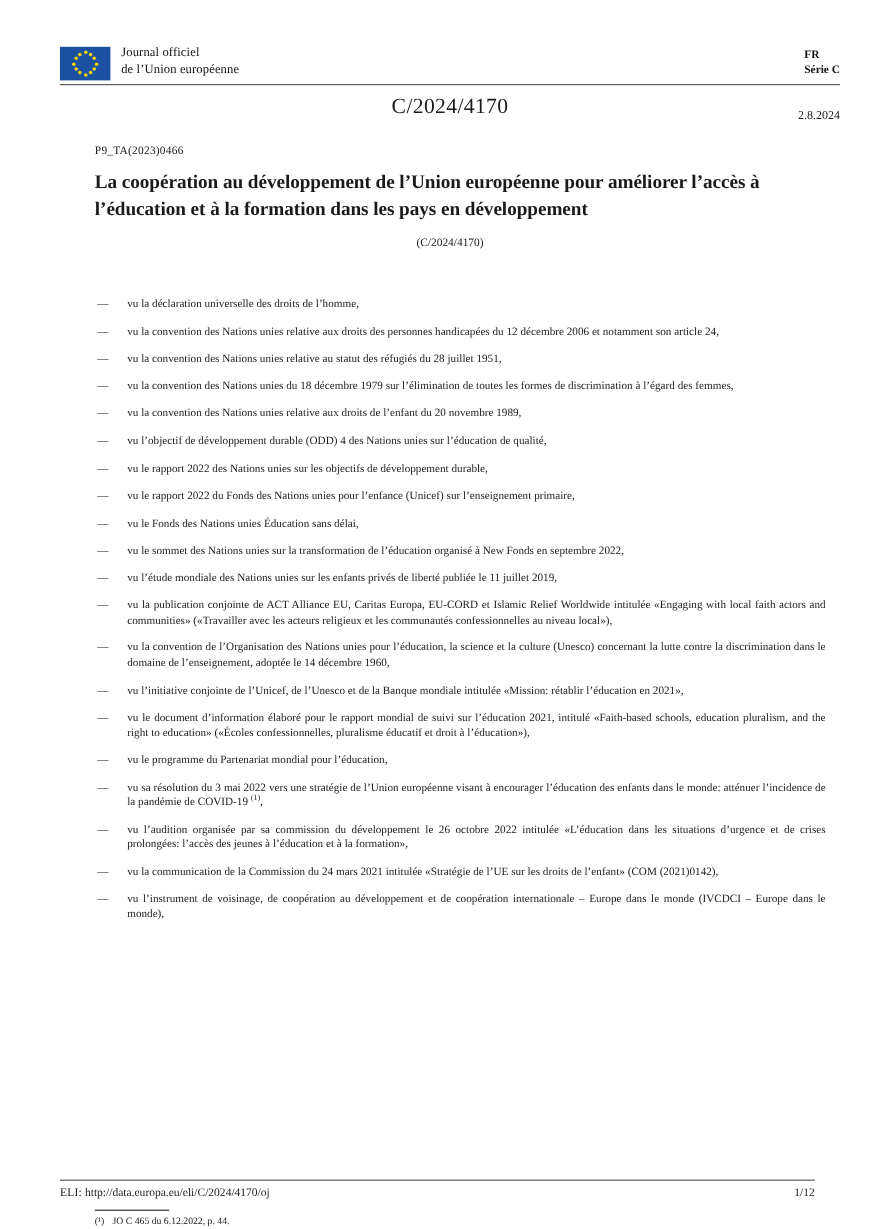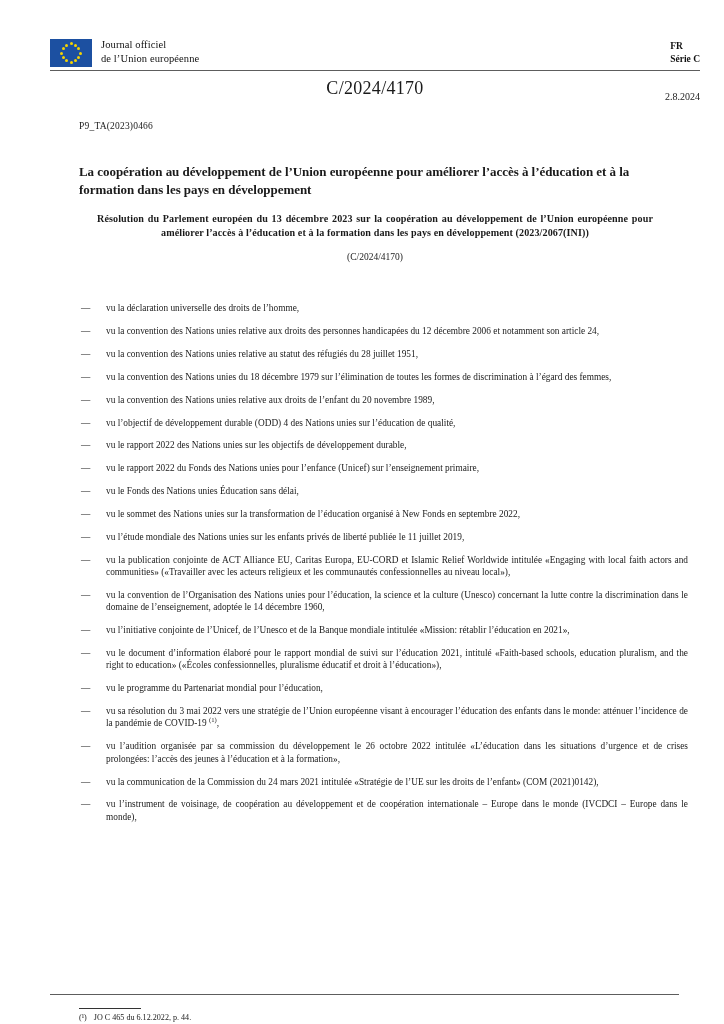--- a/index.html
+++ b/index.html
@@ -101,24 +101,24 @@
 
   
   .ref-code {
     font-size: 9.5px;
     margin: 19px 0 0 29px;
     letter-spacing: 0.2px;
   }
 
   
   .doc-title {
-    font-size: 13px;
+    font-size: 16px;
     font-weight: 700;
     line-height: 1.37;
-    margin: 32px 29px 0 29px;
+    margin: 11px 29px 0 29px;
     letter-spacing: -0.05px;
   }
   .doc-subtitle {
     font-size: 10.1px;
     font-weight: 700;
     line-height: 1.42;
     margin: 13px 47px 0 47px;
     text-align: justify;
     text-align-last: center;
     letter-spacing: 0.1px;
@@ -248,21 +248,20 @@
   <hr class="rule">
 
   <div class="docid-row">
     <div class="docid">C/2024/4170</div>
     <div class="docdate">2.8.2024</div>
   </div>
 
   <div class="ref-code">P9_TA(2023)0466</div>
 
   <h1 class="doc-title">La coopération au développement de l’Union européenne pour améliorer l’accès à l’éducation et à la formation dans les pays en développement</h1>
-  <h2 class="doc-subtitle">Résolution du Parlement européen du 13 décembre 2023 sur la coopération au développement de l’Union européenne pour améliorer l’accès à l’éducation et à la formation dans les pays en développement (2023/2067(INI))</h2>
   <div class="doc-oj-ref">(C/2024/4170)</div>
 
   <div class="body-wrap">
     <ul class="recitals" id="recitals">
         <li>
           <span class="dash">—</span>
           <span class="txt">vu la déclaration universelle des droits de l’homme,</span>
         </li>
         <li>
           <span class="dash">—</span>
@@ -346,15 +345,22 @@
   <div class="footnote-block">
     <hr class="footnote-rule">
     <div class="footnote">
       <span class="fn-mark">(¹)</span>
       <span>JO C 465 du 6.12.2022, p. 44.</span>
     </div>
   </div>
 
   <div class="footer">
     <hr class="footer-rule">
+    <div class="footer-row">
+      <div class="footer-eli">
+        <span class="eli-label">ELI:</span>
+        <span>http://data.europa.eu/eli/C/2024/4170/oj</span>
+      </div>
+      <div class="footer-page">1/12</div>
+    </div>
   </div>
 
 </div>
 
 </body></html>

